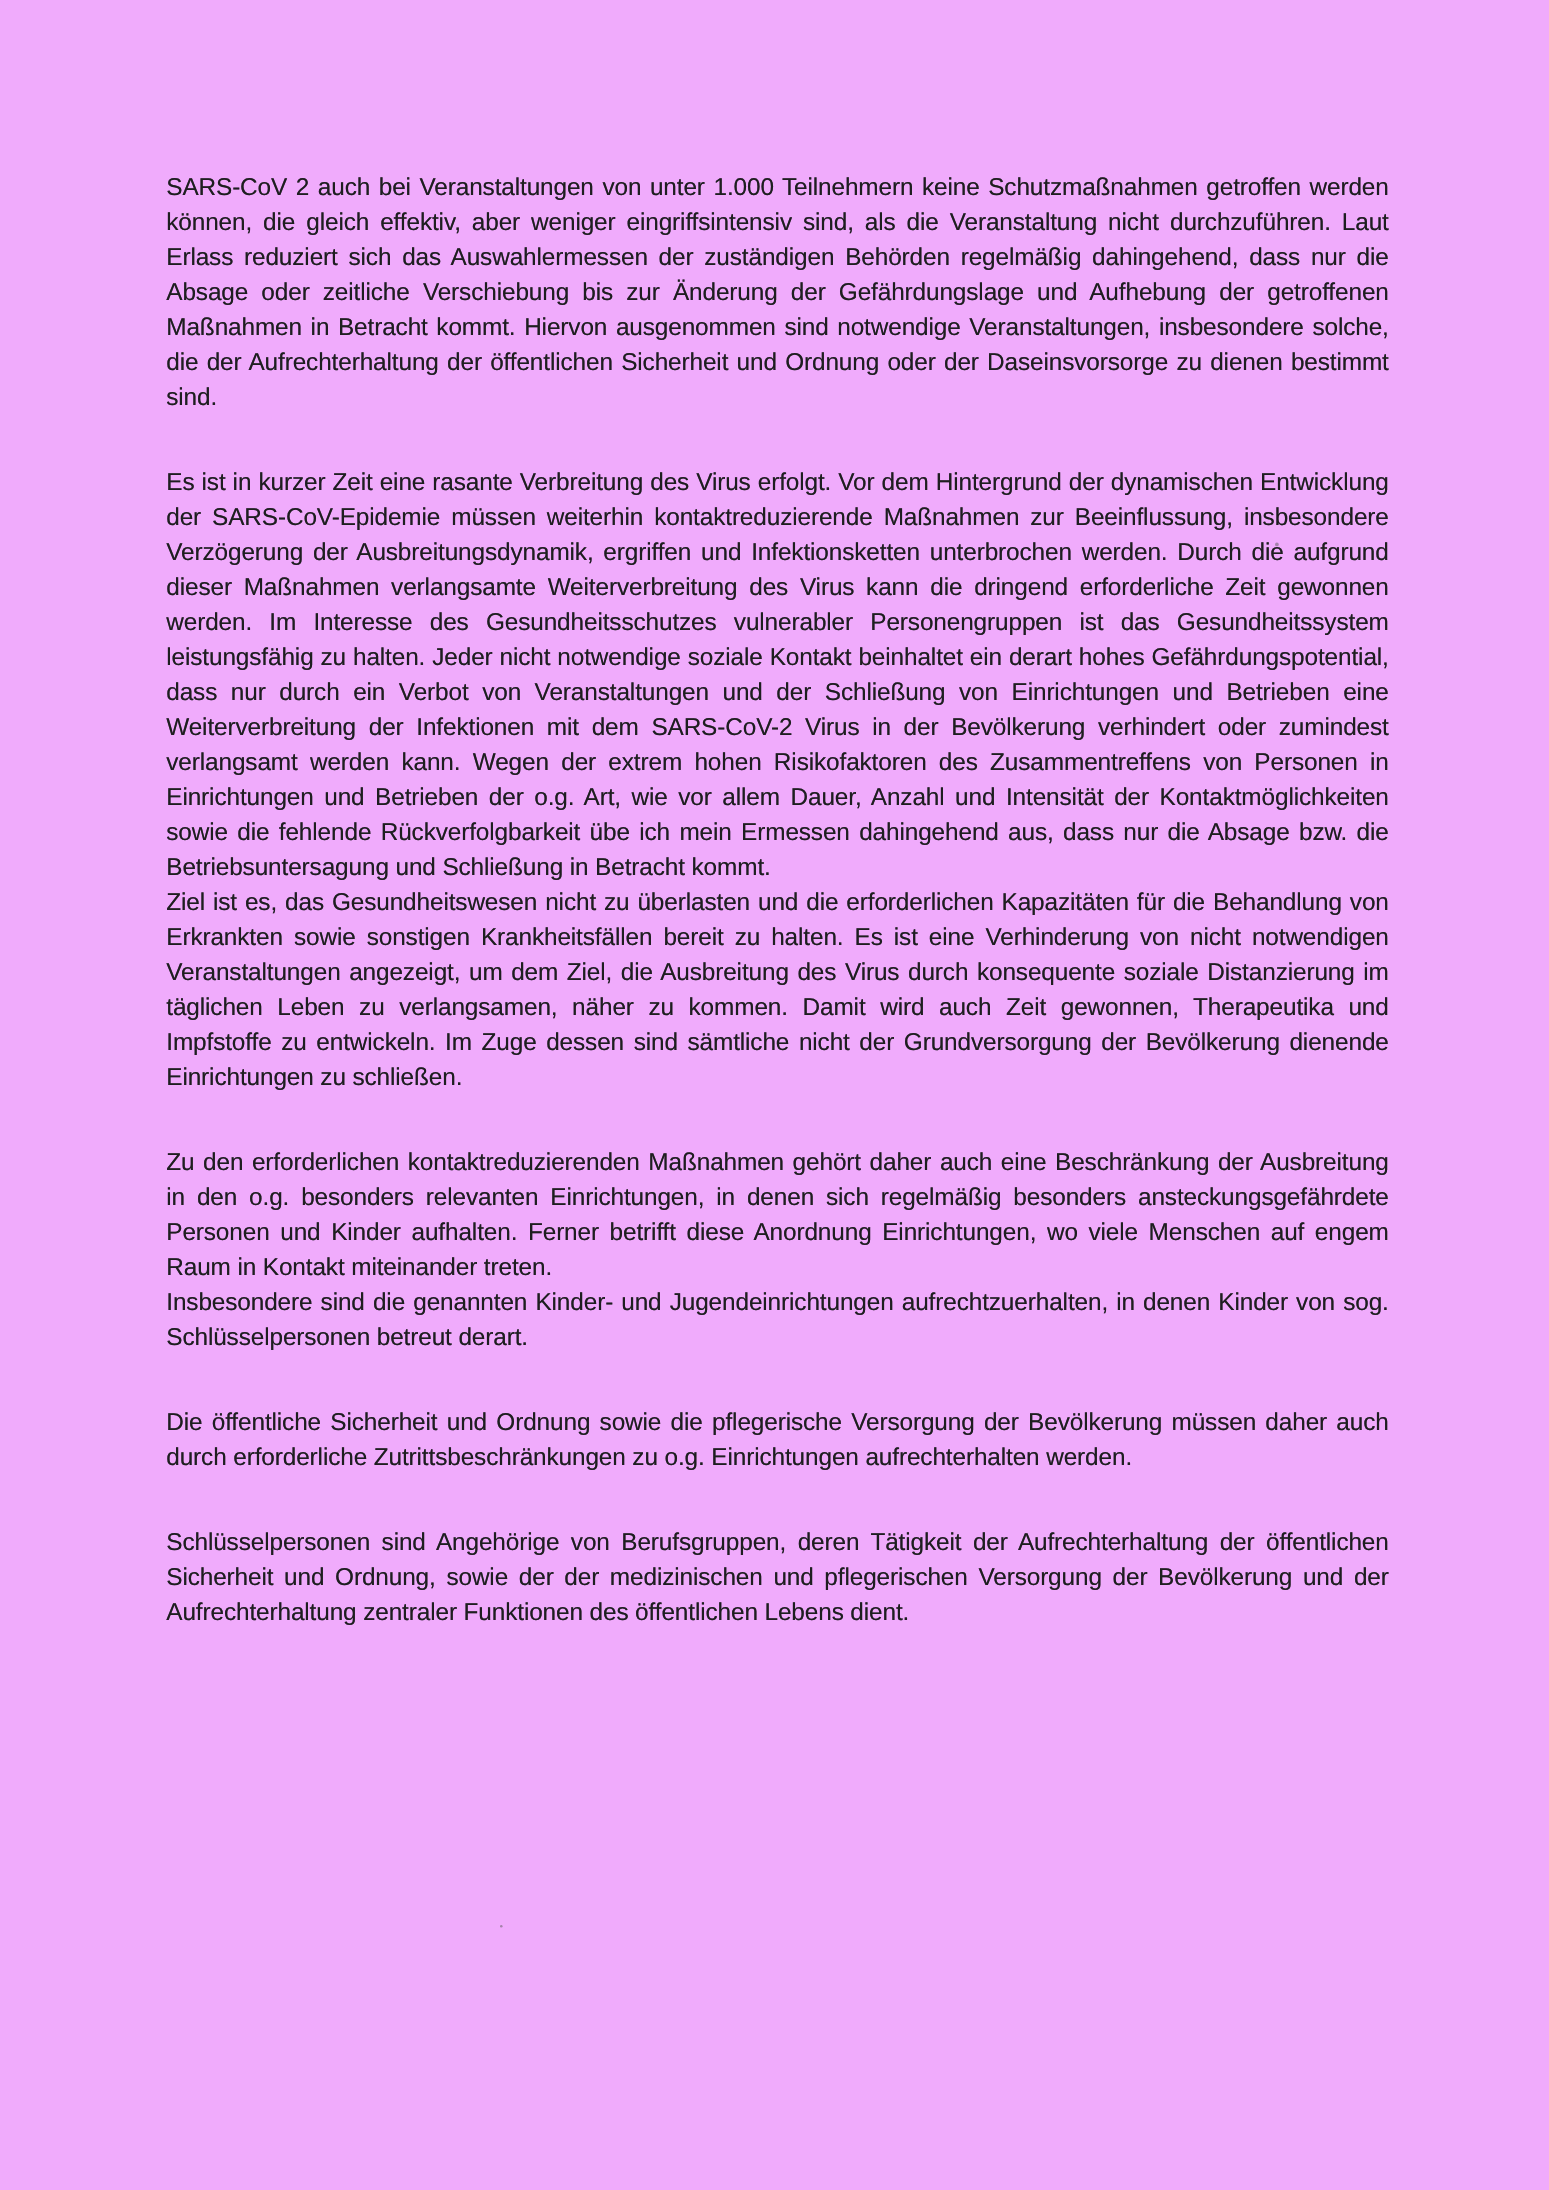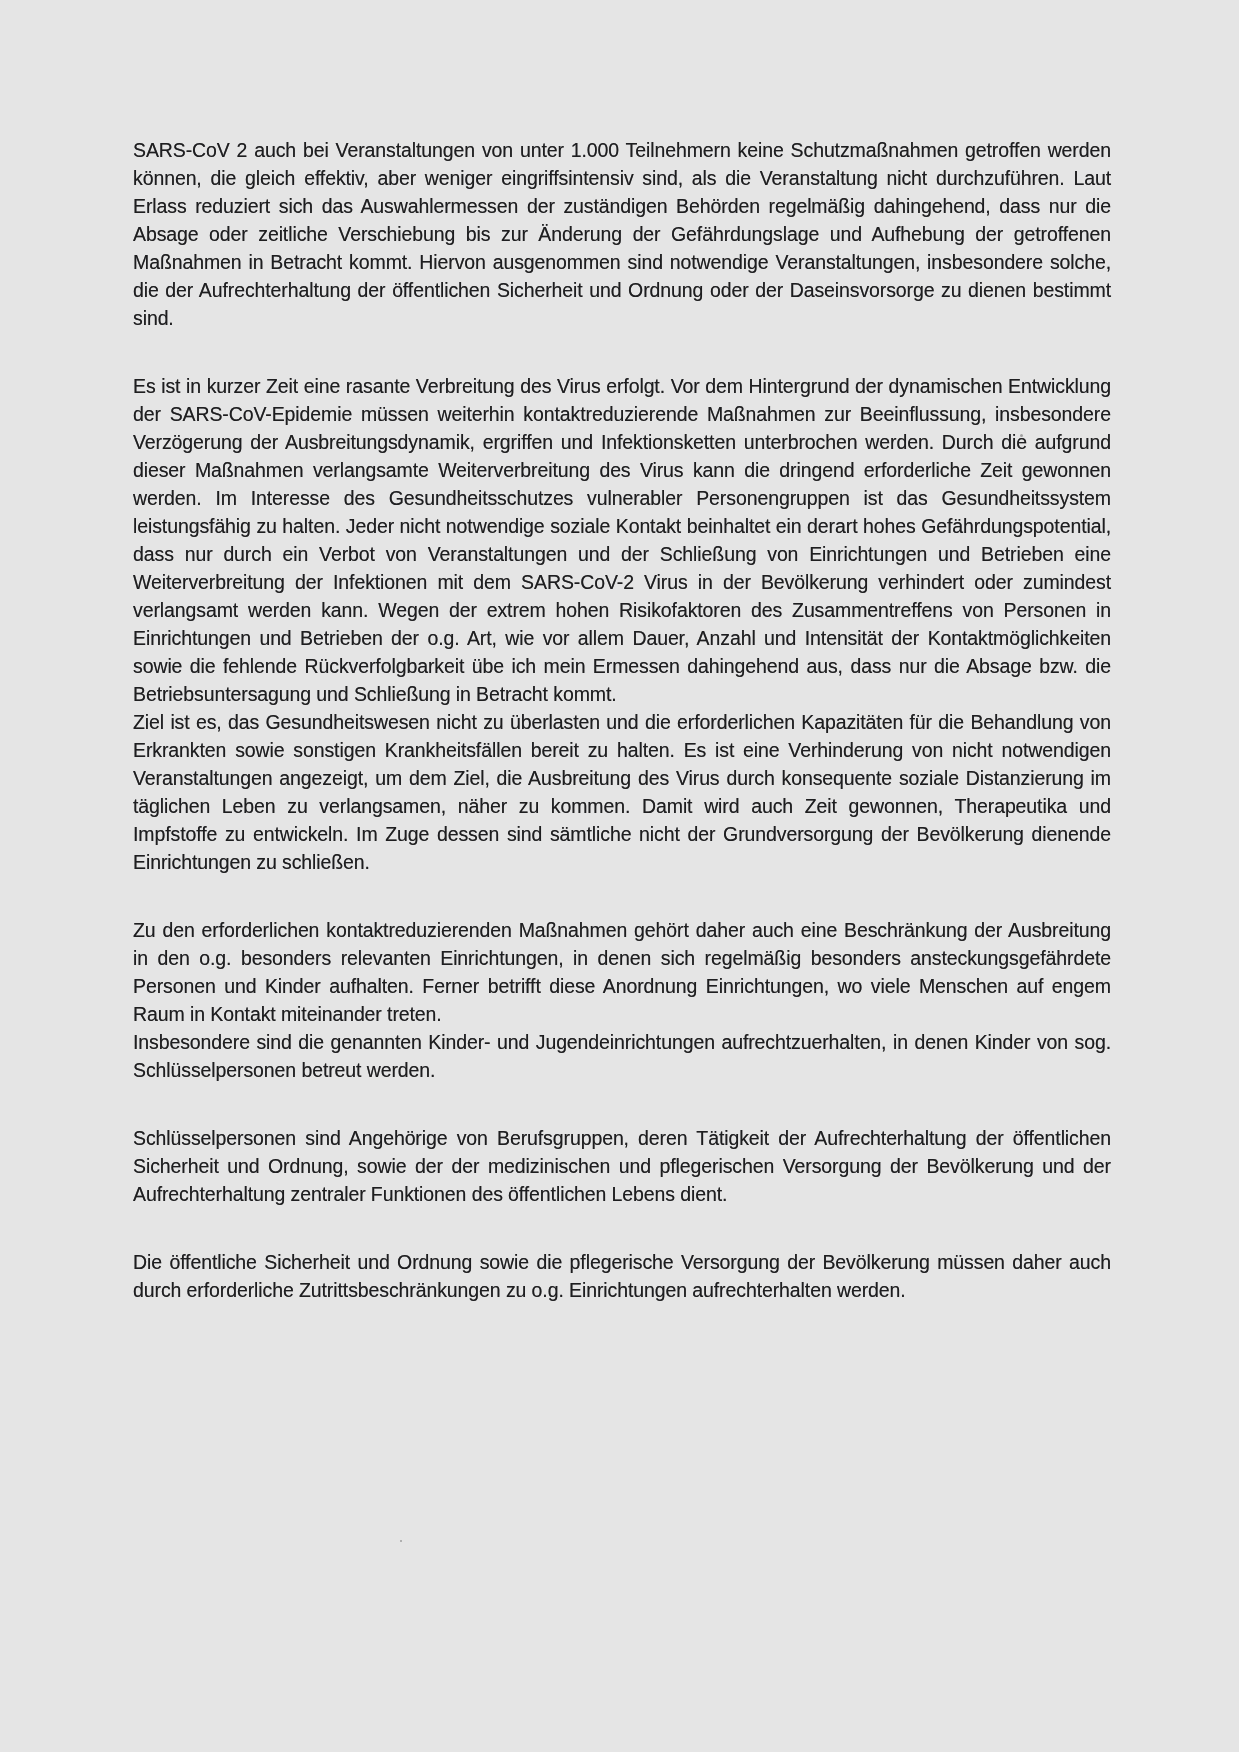--- a/index.html
+++ b/index.html
@@ -10,21 +10,21 @@
   body {
     width: 1239px;
     height: 1752px;
     position: relative;
     overflow: hidden;
     font-family: "Liberation Sans", sans-serif;
   }
   .scan-page {
     position: absolute;
     inset: 0;
-    background: #e5e5e5;
+    background: #f0abfc;
     padding-left: 11px;
   }
   .page-text {
     position: absolute;
     left: 133px;
     top: 136px;
     width: 978px;
     color: #1e1e20;
     font-size: 19.5px;
     line-height: 28px;
@@ -52,19 +52,19 @@
 </style>
 </head>
 <body>
 
 <div class="scan-page">
   <div class="page-text">
     <p class="para">SARS-CoV 2 auch bei Veranstaltungen von unter 1.000 Teilnehmern keine Schutzmaßnahmen getroffen werden können, die gleich effektiv, aber weniger eingriffsintensiv sind, als die Veranstaltung nicht durchzuführen. Laut Erlass reduziert sich das Auswahlermessen der zuständigen Behörden regelmäßig dahingehend, dass nur die Absage oder zeitliche Verschiebung bis zur Änderung der Gefährdungslage und Aufhebung der getroffenen Maßnahmen in Betracht kommt. Hiervon ausgenommen sind notwendige Veranstaltungen, insbesondere solche, die der Aufrechterhaltung der öffentlichen Sicherheit und Ordnung oder der Daseinsvorsorge zu dienen bestimmt sind.</p>
     <p class="para">Es ist in kurzer Zeit eine rasante Verbreitung des Virus erfolgt. Vor dem Hintergrund der dynamischen Entwicklung der SARS-CoV-Epidemie müssen weiterhin kontaktreduzierende Maßnahmen zur Beeinflussung, insbesondere Verzögerung der Ausbreitungsdynamik, ergriffen und Infektionsketten unterbrochen werden. Durch die aufgrund dieser Maßnahmen verlangsamte Weiterverbreitung des Virus kann die dringend erforderliche Zeit gewonnen werden. Im Interesse des Gesundheitsschutzes vulnerabler Personengruppen ist das Gesundheitssystem leistungsfähig zu halten. Jeder nicht notwendige soziale Kontakt beinhaltet ein derart hohes Gefährdungspotential, dass nur durch ein Verbot von Veranstaltungen und der Schließung von Einrichtungen und Betrieben eine Weiterverbreitung der Infektionen mit dem SARS-CoV-2 Virus in der Bevölkerung verhindert oder zumindest verlangsamt werden kann. Wegen der extrem hohen Risikofaktoren des Zusammentreffens von Personen in Einrichtungen und Betrieben der o.g. Art, wie vor allem Dauer, Anzahl und Intensität der Kontaktmöglichkeiten sowie die fehlende Rückverfolgbarkeit übe ich mein Ermessen dahingehend aus, dass nur die Absage bzw. die Betriebsuntersagung und Schließung in Betracht kommt.</p>
     <p class="para joined">Ziel ist es, das Gesundheitswesen nicht zu überlasten und die erforderlichen Kapazitäten für die Behandlung von Erkrankten sowie sonstigen Krankheitsfällen bereit zu halten. Es ist eine Verhinderung von nicht notwendigen Veranstaltungen angezeigt, um dem Ziel, die Ausbreitung des Virus durch konsequente soziale Distanzierung im täglichen Leben zu verlangsamen, näher zu kommen. Damit wird auch Zeit gewonnen, Therapeutika und Impfstoffe zu entwickeln. Im Zuge dessen sind sämtliche nicht der Grundversorgung der Bevölkerung dienende Einrichtungen zu schließen.</p>
     <p class="para">Zu den erforderlichen kontaktreduzierenden Maßnahmen gehört daher auch eine Beschränkung der Ausbreitung in den o.g. besonders relevanten Einrichtungen, in denen sich regelmäßig besonders ansteckungsgefährdete Personen und Kinder aufhalten. Ferner betrifft diese Anordnung Einrichtungen, wo viele Menschen auf engem Raum in Kontakt miteinander treten.</p>
-    <p class="para joined">Insbesondere sind die genannten Kinder- und Jugendeinrichtungen aufrechtzuerhalten, in denen Kinder von sog. Schlüsselpersonen betreut werden.</p>
+    <p class="para joined">Insbesondere sind die genannten Kinder- und Jugendeinrichtungen aufrechtzuerhalten, in denen Kinder von sog. Schlüsselpersonen betreut derart.</p>
+    <p class="para">Die öffentliche Sicherheit und Ordnung sowie die pflegerische Versorgung der Bevölkerung müssen daher auch durch erforderliche Zutrittsbeschränkungen zu o.g. Einrichtungen aufrechterhalten werden.</p>
     <p class="para">Schlüsselpersonen sind Angehörige von Berufsgruppen, deren Tätigkeit der Aufrechterhaltung der öffentlichen Sicherheit und Ordnung, sowie der der medizinischen und pflegerischen Versorgung der Bevölkerung und der Aufrechterhaltung zentraler Funktionen des öffentlichen Lebens dient.</p>
-    <p class="para">Die öffentliche Sicherheit und Ordnung sowie die pflegerische Versorgung der Bevölkerung müssen daher auch durch erforderliche Zutrittsbeschränkungen zu o.g. Einrichtungen aufrechterhalten werden.</p>
   </div>
   <div class="speck speck-1"></div>
   <div class="speck speck-2"></div>
 </div>
 
 </body></html>

